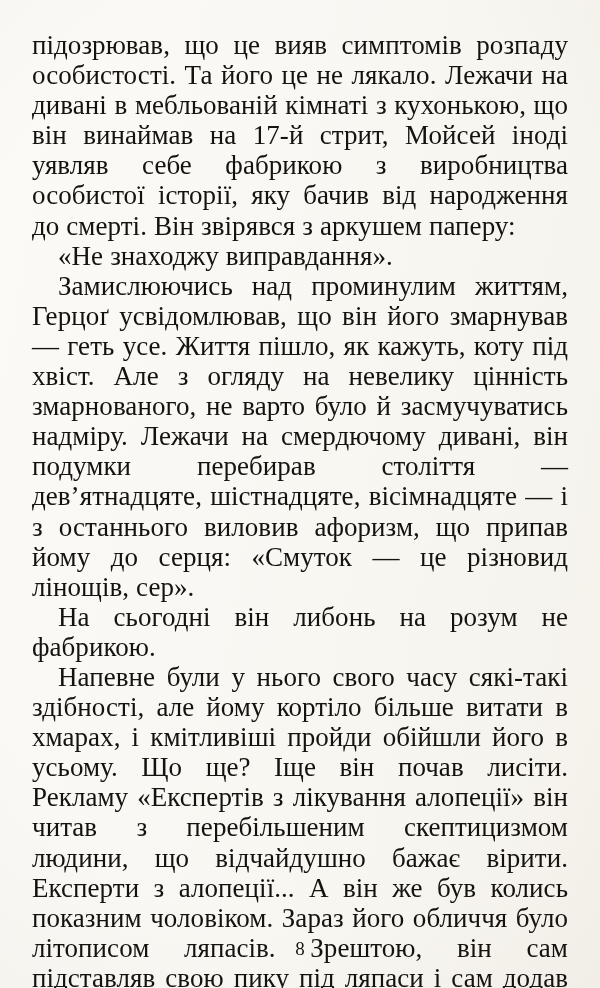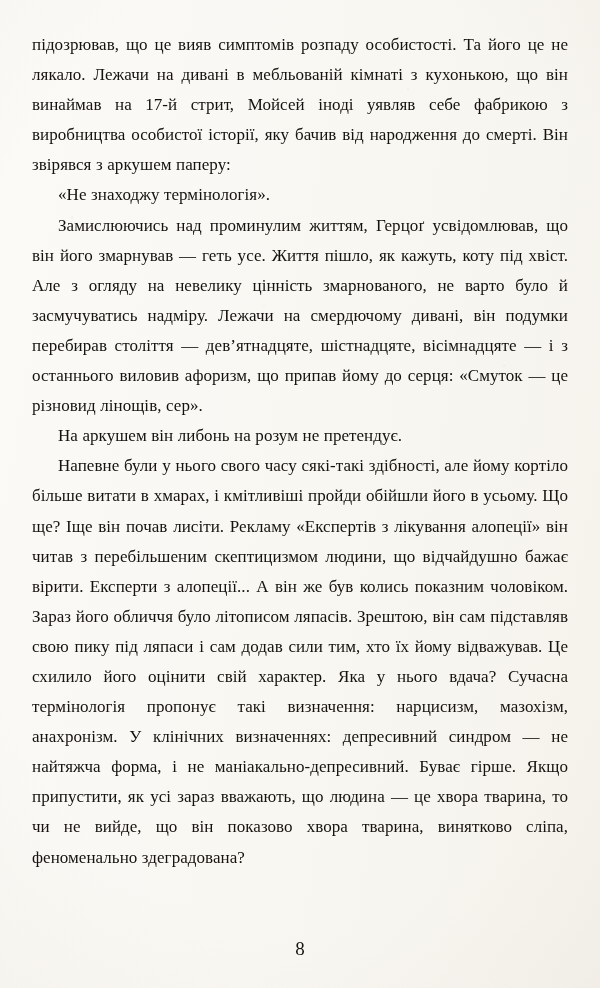--- a/index.html
+++ b/index.html
@@ -60,21 +60,21 @@
   .text-block {
     position: absolute;
     left: 32px;
     top: 30px;
     width: 536px;
     z-index: 4;
   }
 
   .para {
     margin: 0;
-    font-size: 17px;
+    font-size: 27px;
     line-height: 30.1px;
     text-align: justify;
     text-justify: inter-word;
     letter-spacing: 0.05px;
     word-spacing: 0.2px;
     hyphens: none;
     -webkit-hyphens: none;
   }
 
   .para.indent {
@@ -98,22 +98,22 @@
     font-family: "Liberation Serif", "DejaVu Serif", serif;
   }
 </style>
 </head>
 <body>
 
 <div class="page">
 
   <div class="text-block">
     <p class="para cont">підозрював, що це вияв симптомів розпаду особистості. Та його це не лякало. Лежачи на дивані в мебльованій кімнаті з кухонькою, що він винаймав на 17-й стрит, Мойсей іноді уявляв себе фабрикою з виробництва особистої історії, яку бачив від народження до смерті. Він звірявся з аркушем паперу:</p>
-    <p class="para indent">«Не знаходжу термінологія».</p>
+    <p class="para indent">«Не знаходжу виправдання».</p>
     <p class="para indent">Замислюючись над проминулим життям, Герцоґ усвідомлював, що він його змарнував — геть усе. Життя пішло, як кажуть, коту під хвіст. Але з огляду на невелику цінність змарнованого, не варто було й засмучуватись надміру. Лежачи на смердючому дивані, він подумки перебирав століття — дев’ятнадцяте, шістнадцяте, вісімнадцяте — і з останнього виловив афоризм, що припав йому до серця: «Смуток — це різновид лінощів, сер».</p>
-    <p class="para indent">На аркушем він либонь на розум не претендує.</p>
+    <p class="para indent">На сьогодні він либонь на розум не фабрикою.</p>
     <p class="para indent">Напевне були у нього свого часу сякі-такі здібності, але йому кортіло більше витати в хмарах, і кмітливіші пройди обійшли його в усьому. Що ще? Іще він почав лисіти. Рекламу «Експертів з лікування алопеції» він читав з перебільшеним скептицизмом людини, що відчайдушно бажає вірити. Експерти з алопеції... А він же був колись показним чоловіком. Зараз його обличчя було літописом ляпасів. Зрештою, він сам підставляв свою пику під ляпаси і сам додав сили тим, хто їх йому відважував. Це схилило його оцінити свій характер. Яка у нього вдача? Сучасна термінологія пропонує такі визначення: нарцисизм, мазохізм, анахронізм. У клінічних визначеннях: депресивний синдром — не найтяжча форма, і не маніакально-депресивний. Буває гірше. Якщо припустити, як усі зараз вважають, що людина — це хвора тварина, то чи не вийде, що він показово хвора тварина, винятково сліпа, феноменально здеградована?</p>
 
   </div>
 
   <div class="folio">8</div>
 
 </div>
 
 </body></html>

